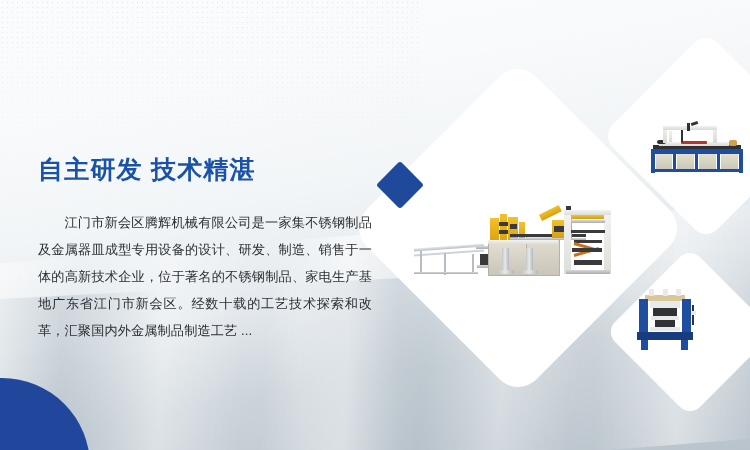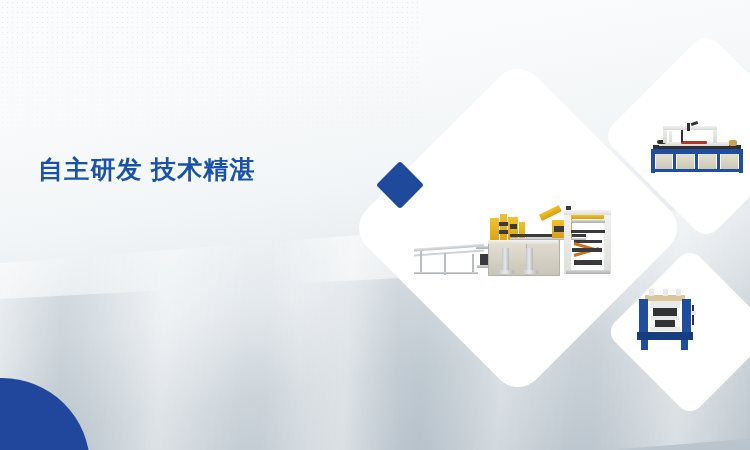--- a/index.html
+++ b/index.html
@@ -320,15 +320,16 @@
     <div class="mb-blue" style="left:4px;top:51px;width:7px;height:10px;"></div>
     <div class="mb-blue" style="left:44px;top:51px;width:7px;height:10px;"></div>
   </div>
 
   <div class="accent-diamond"></div>
 
   <div class="corner-blob"></div>
 
   <div class="text-block">
     <div class="headline">自主研发 技术精湛</div>
+    <div class="body-copy">江门市新会区腾辉机械有限公司是一家集不锈钢制品及金属器皿成型专用设备的设计、研发、制造、销售于一体的高新技术企业，位于著名的不锈钢制品、家电生产基地广东省江门市新会区。经数十载的工艺技术探索和改革，汇聚国内外金属制品制造工艺 ...</div>
   </div>
 
 </div>
 
 </body></html>

